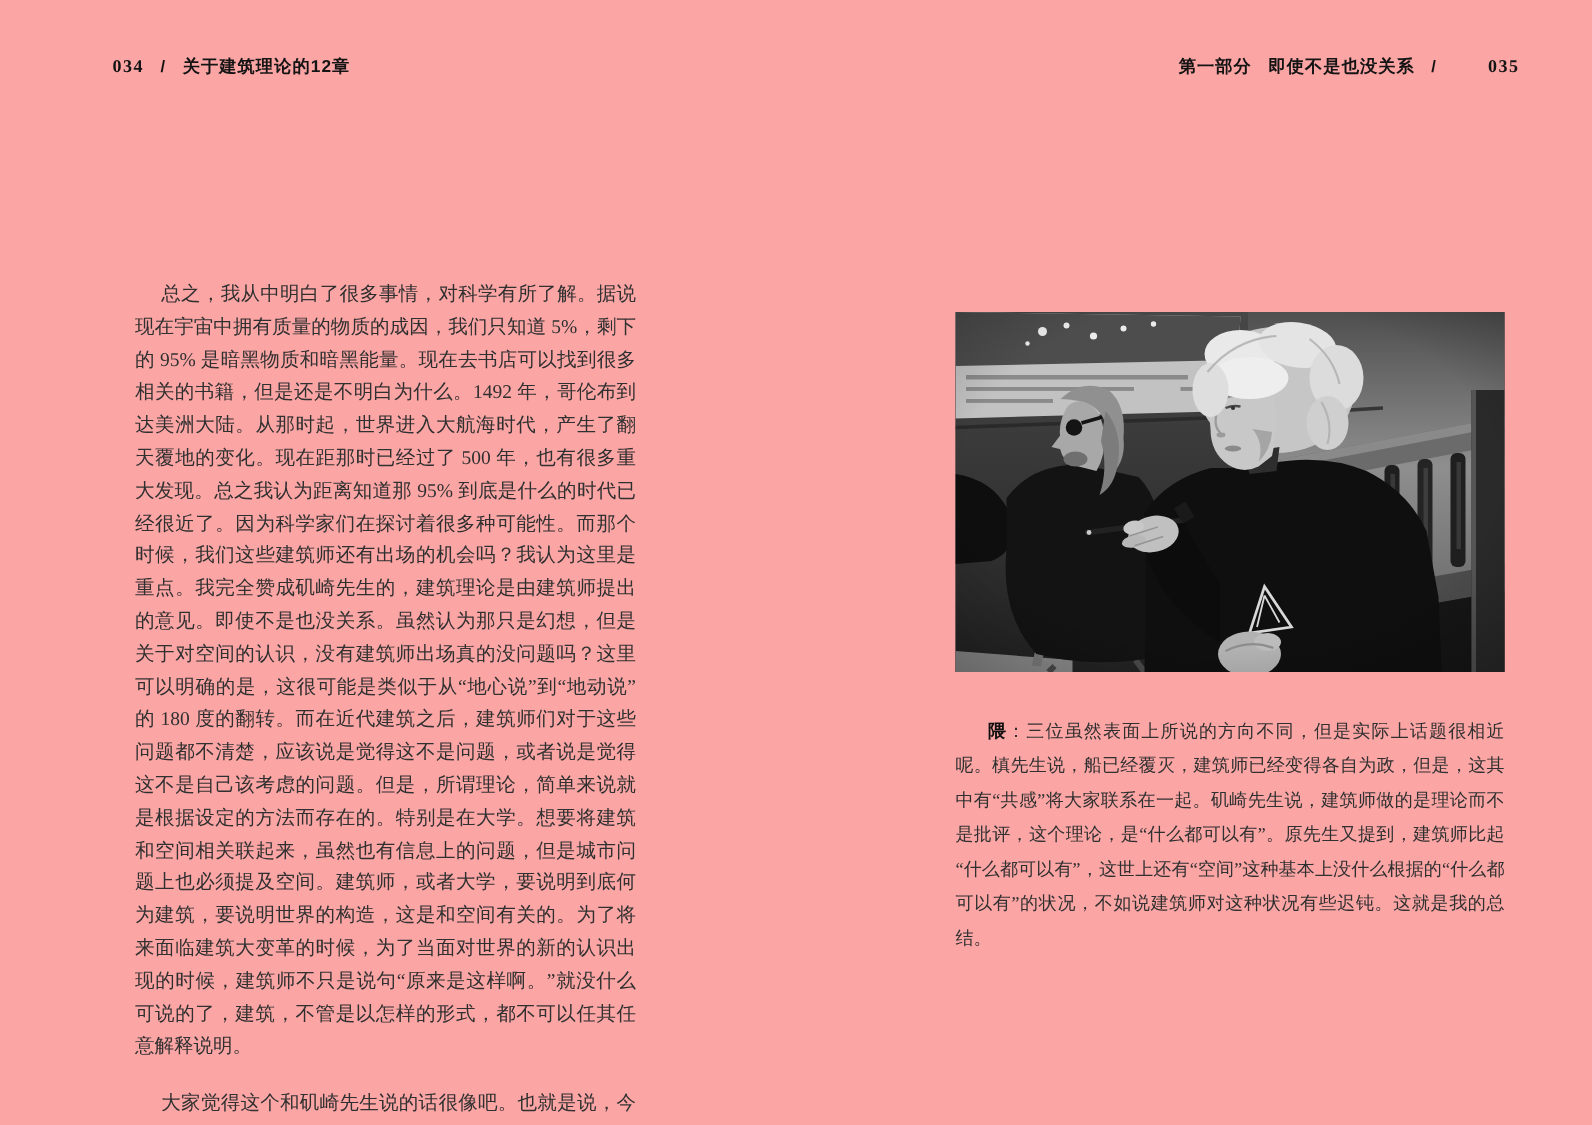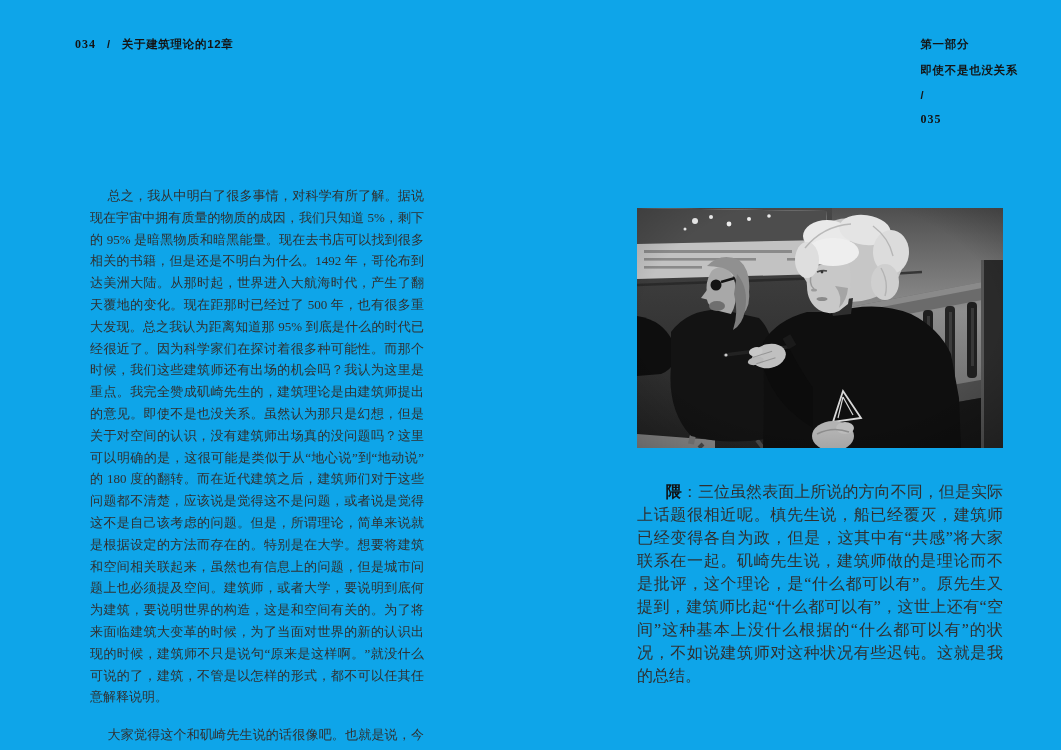--- a/index.html
+++ b/index.html
@@ -1,53 +1,53 @@
 <!DOCTYPE html>
 <html lang="zh"><head>
 <meta charset="utf-8">
 <title>Book Spread</title>
 <style>
   html,body{margin:0;padding:0;background:#ffffff;}
   .spread{
-    position:relative;width:1061px;height:750px;background:#0ea5e9;
+    position:relative;width:1061px;height:750px;background:#fca5a5;
     overflow:hidden;margin:0 auto;
     font-family:"Liberation Serif","DejaVu Serif",serif;
     color:#2e2e2e;
   }
   
   .running-header{
     position:absolute;top:37px;display:flex;align-items:baseline;gap:11px;
     font-weight:700;font-size:11.5px;letter-spacing:.7px;color:#141414;
     font-family:"Liberation Sans","DejaVu Sans",sans-serif;
   }
   .running-header .pagenum{
     font-family:"Liberation Serif","DejaVu Serif",serif;
     letter-spacing:1px;font-size:12px;
   }
   .running-header .slash{font-size:11px;font-weight:700;}
   .header-left{left:75px;}
-  .header-right{right:48px;flex-direction:column;}
-  .header-right .pagenum{margin-left:5px;}
+  .header-right{right:48px;}
+  .header-right .pagenum{margin-left:23px;}
   
   .body-text{
     position:absolute;left:74px;top:169px;width:366px;
     font-size:13px;line-height:21.8px;text-align:justify;
     color:#303030;
   }
   .body-text p{margin:16px;text-indent:1.35em;}
   
   .photo-figure{
     position:absolute;left:637px;top:208px;width:366px;height:240px;
     background:#2a2a2a;
   }
   .photo-figure svg{display:block;width:100%;height:100%;}
   
   .photo-caption{
     position:absolute;left:637px;top:464px;width:366px;
-    font-size:16px;line-height:23px;text-align:justify;
+    font-size:12px;line-height:23px;text-align:justify;
     color:#303030;text-indent:1.8em;
   }
   .photo-caption .speaker{
     font-weight:700;color:#101010;
     font-family:"Liberation Sans","DejaVu Sans",sans-serif;
   }
 </style>
 </head>
 <body>
 

